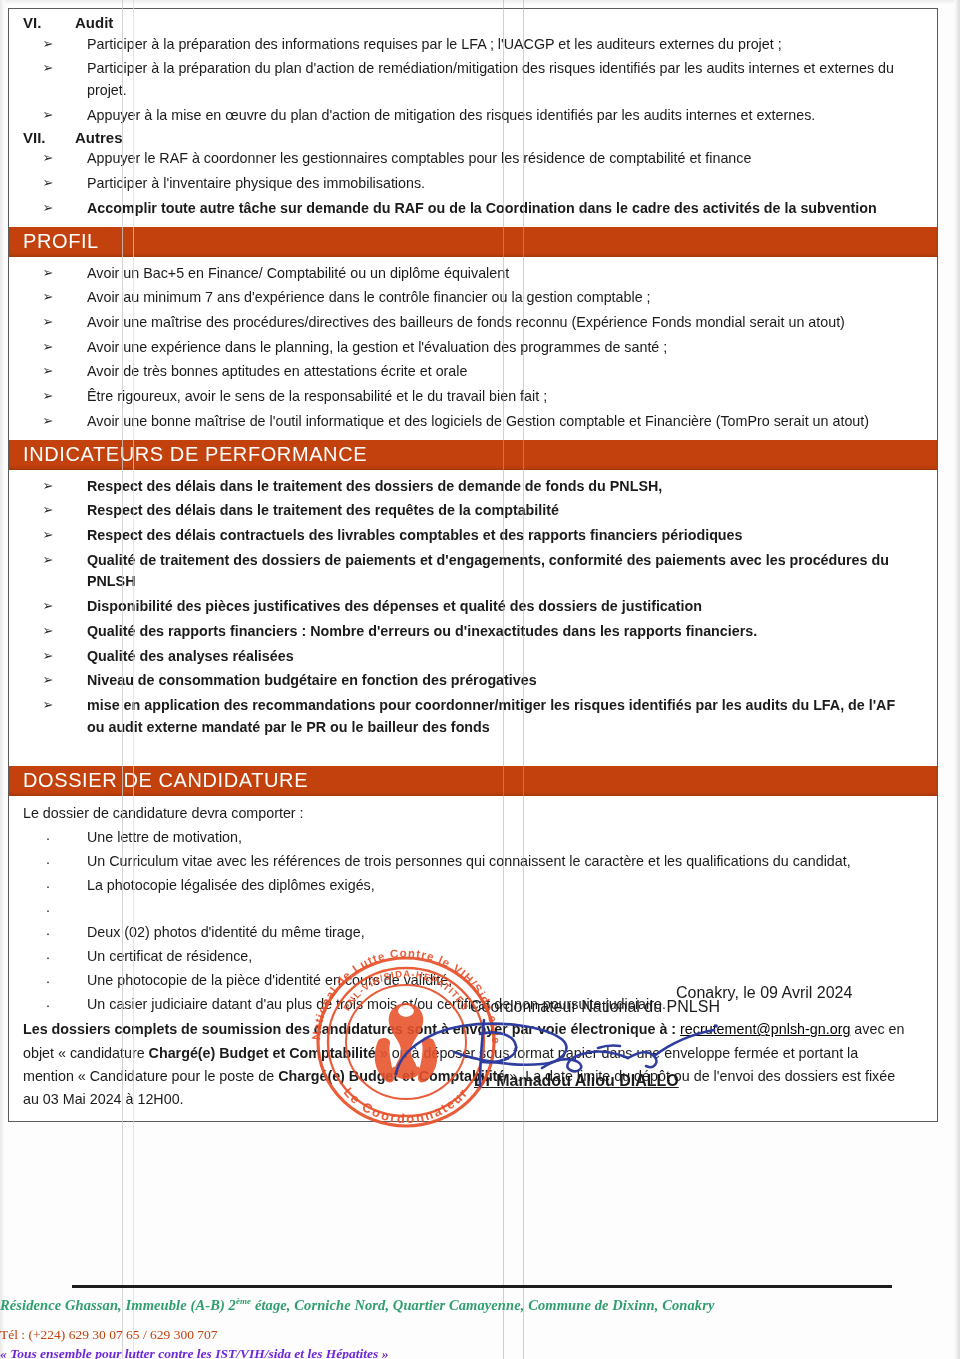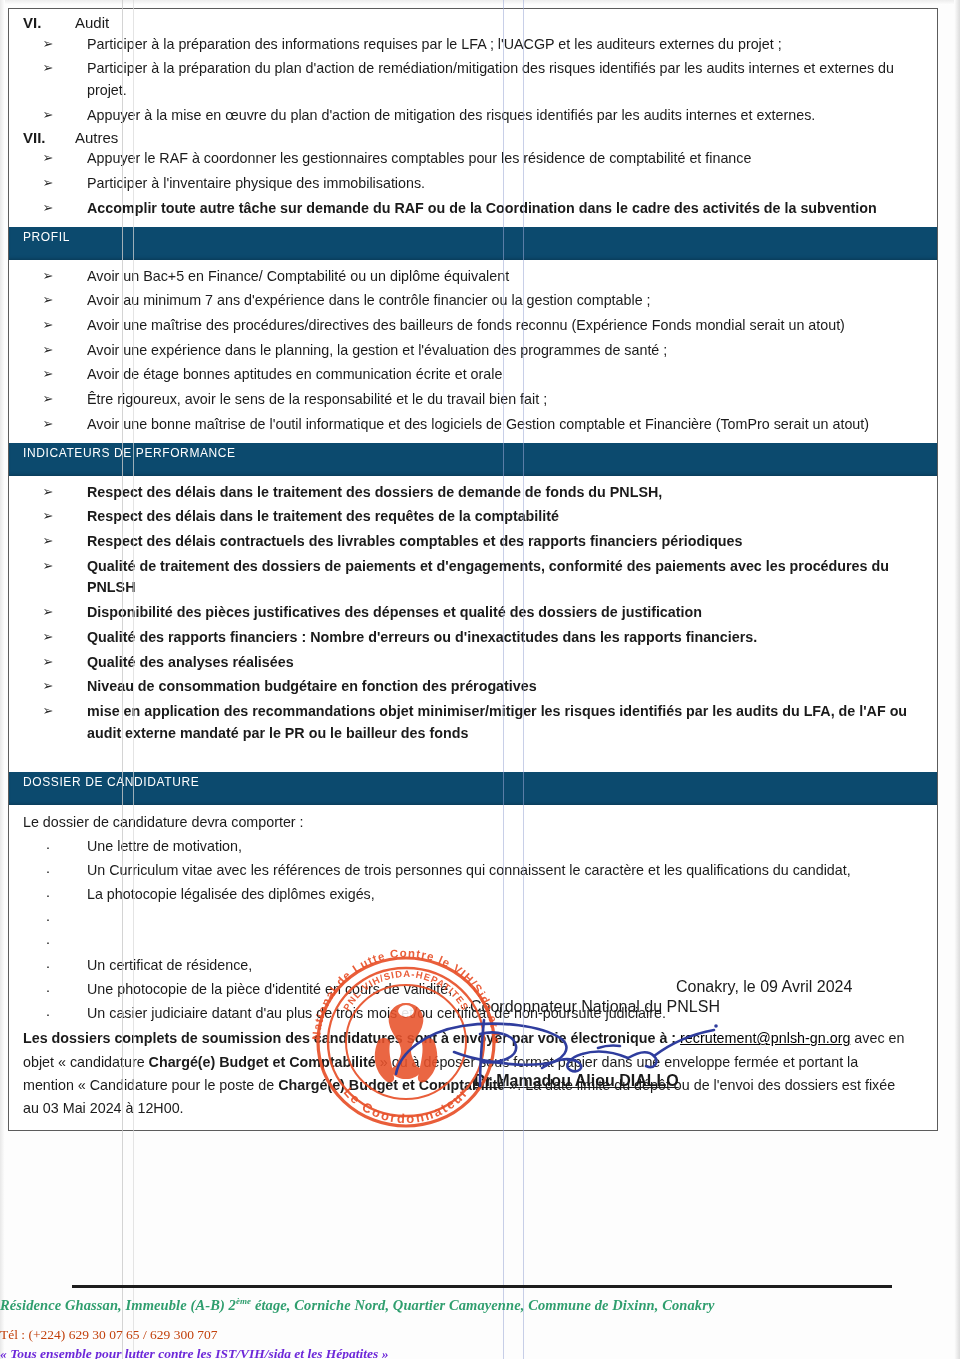--- a/index.html
+++ b/index.html
@@ -43,25 +43,25 @@
     position: absolute;
     left: 8px;
     top: 8px;
     width: 930px;
     border: 1.3px solid #5c5c5c;
     box-sizing: border-box;
     background: #ffffff;
   }
 
   .section-bar {
-    background: #0c4a6e;
+    background: #c2410c;
     color: #ffffff;
-    font-size: 12px;
+    font-size: 20px;
     letter-spacing: .6px;
-    padding: 3px 0 16px 14px;
+    padding: 3px 0 4px 14px;
     font-family: "Liberation Sans", sans-serif;
     box-shadow: inset 0 -3px 4px -3px rgba(0,0,0,.35);
   }
 
   .body-block { padding: 4px 10px 6px 0; }
 
   
   .rn-row {
     display: flex;
     align-items: baseline;
@@ -70,21 +70,21 @@
   .rn-num {
     width: 66px;
     flex: 0 0 66px;
     text-align: left;
     padding-left: 14px;
     box-sizing: border-box;
     font-weight: bold;
     font-size: 15px;
   }
   .rn-title {
-    font-weight: normal;
+    font-weight: bold;
     font-size: 15px;
   }
 
   
   .ar-row {
     display: flex;
     align-items: flex-start;
     padding: 1.5px 0;
   }
   .ar-mark {
@@ -145,21 +145,21 @@
   #sig-block {
     position: absolute;
     left: 0;
     top: 972px;
     width: 960px;
     text-align: left;
   }
   .sig-date {
     position: absolute;
     left: 676px;
-    top: 6px;
+    top: 12px;
     font-size: 16px;
     white-space: nowrap;
   }
   .sig-role {
     position: absolute;
     left: 470px;
     top: 26px;
     font-size: 16px;
     white-space: nowrap;
   }
@@ -309,21 +309,21 @@
       <div class="ar-row">
         <div class="ar-mark">➢</div>
         <div class="ar-text">Avoir une maîtrise des procédures/directives des bailleurs de fonds reconnu (Expérience Fonds mondial serait un atout)</div>
       </div>
       <div class="ar-row">
         <div class="ar-mark">➢</div>
         <div class="ar-text">Avoir une expérience dans le planning, la gestion et l'évaluation des programmes de santé ;</div>
       </div>
       <div class="ar-row">
         <div class="ar-mark">➢</div>
-        <div class="ar-text">Avoir de étage bonnes aptitudes en communication écrite et orale</div>
+        <div class="ar-text">Avoir de très bonnes aptitudes en attestations écrite et orale</div>
       </div>
       <div class="ar-row">
         <div class="ar-mark">➢</div>
         <div class="ar-text">Être rigoureux, avoir le sens de la responsabilité et le du travail bien fait ;</div>
       </div>
       <div class="ar-row">
         <div class="ar-mark">➢</div>
         <div class="ar-text">Avoir une bonne maîtrise de l'outil informatique et des logiciels de Gestion comptable et Financière (TomPro serait un atout)</div>
       </div>
     </div>
@@ -357,21 +357,21 @@
       <div class="ar-row">
         <div class="ar-mark">➢</div>
         <div class="ar-text bold">Qualité des analyses réalisées</div>
       </div>
       <div class="ar-row">
         <div class="ar-mark">➢</div>
         <div class="ar-text bold">Niveau de consommation budgétaire en fonction des prérogatives</div>
       </div>
       <div class="ar-row">
         <div class="ar-mark">➢</div>
-        <div class="ar-text bold">mise en application des recommandations objet minimiser/mitiger les risques identifiés par les audits du LFA, de l'AF ou audit externe mandaté par le PR ou le bailleur des fonds</div>
+        <div class="ar-text bold">mise en application des recommandations pour coordonner/mitiger les risques identifiés par les audits du LFA, de l'AF ou audit externe mandaté par le PR ou le bailleur des fonds</div>
       </div>
     </div>
 
     <div class="section-bar">DOSSIER DE CANDIDATURE</div>
     <div class="body-block">
       <div class="lead-line">Le dossier de candidature devra comporter :</div>
 
       <div class="dot-row">
         <div class="dot-mark">·</div>
         <div class="dot-text">Une lettre de motivation,</div>
@@ -382,20 +382,21 @@
       </div>
       <div class="dot-row">
         <div class="dot-mark">·</div>
         <div class="dot-text">La photocopie légalisée des diplômes exigés,</div>
       </div>
       <div class="dot-row">
         <div class="dot-mark">·</div>
       </div>
       <div class="dot-row">
         <div class="dot-mark">·</div>
+        <div class="dot-text">Deux (02) photos d'identité du même tirage,</div>
       </div>
       <div class="dot-row">
         <div class="dot-mark">·</div>
         <div class="dot-text">Un certificat de résidence,</div>
       </div>
       <div class="dot-row">
         <div class="dot-mark">·</div>
         <div class="dot-text">Une photocopie de la pièce d'identité en cours de validité,</div>
       </div>
       <div class="dot-row">

